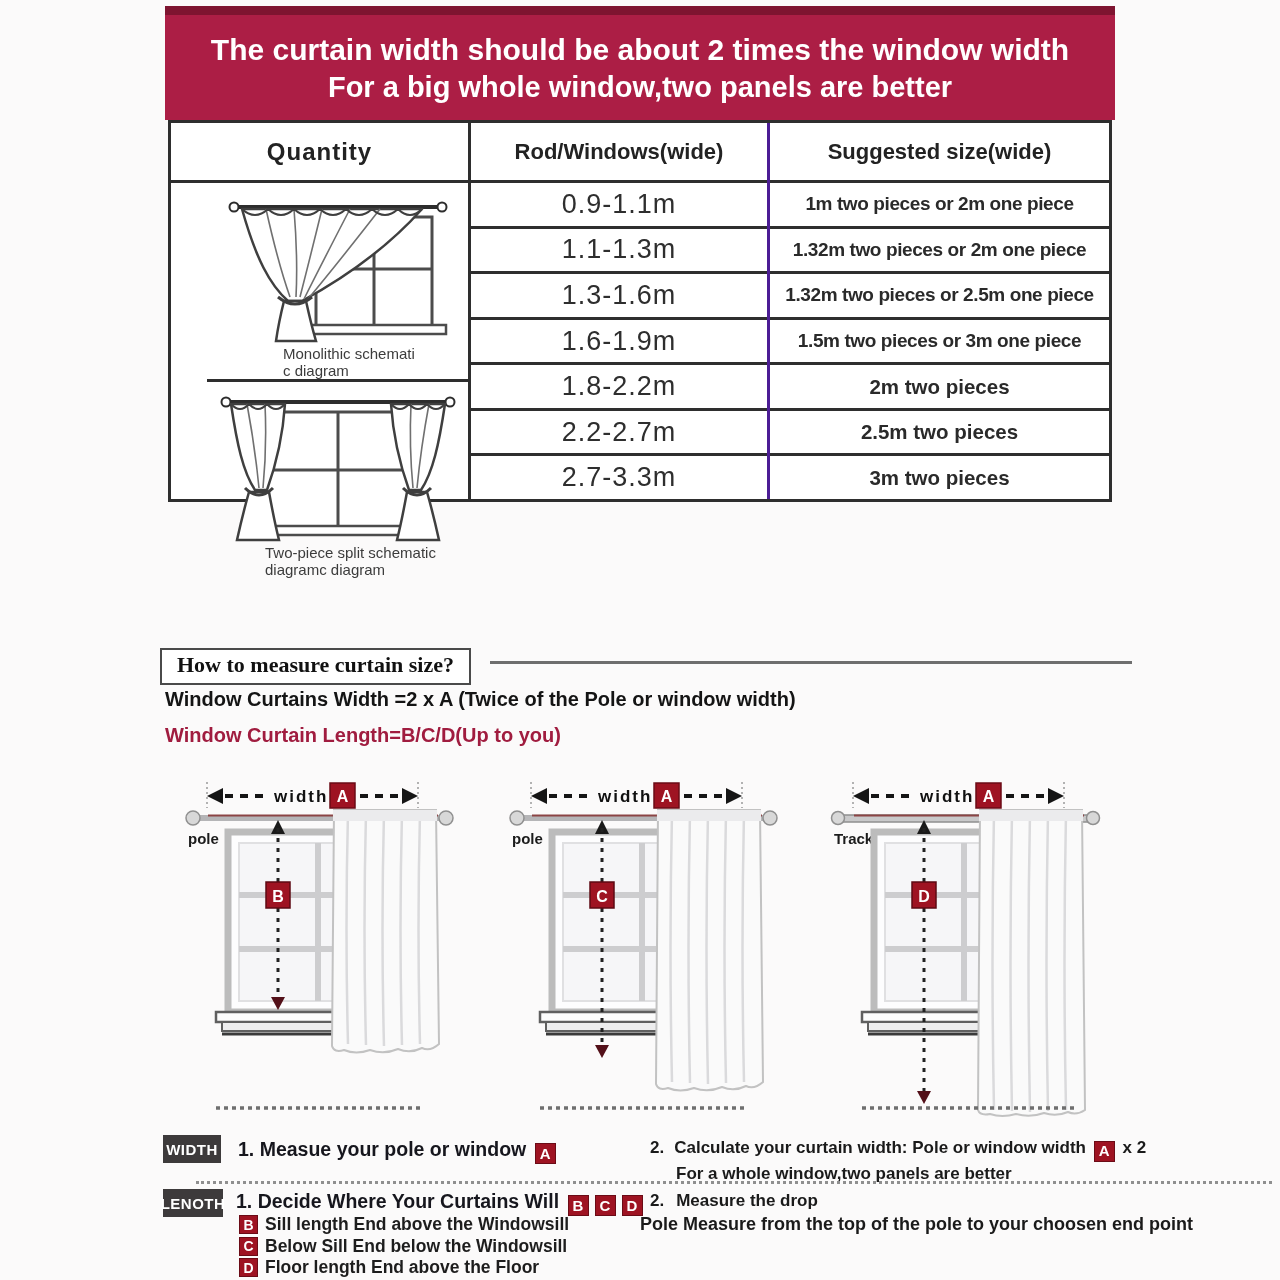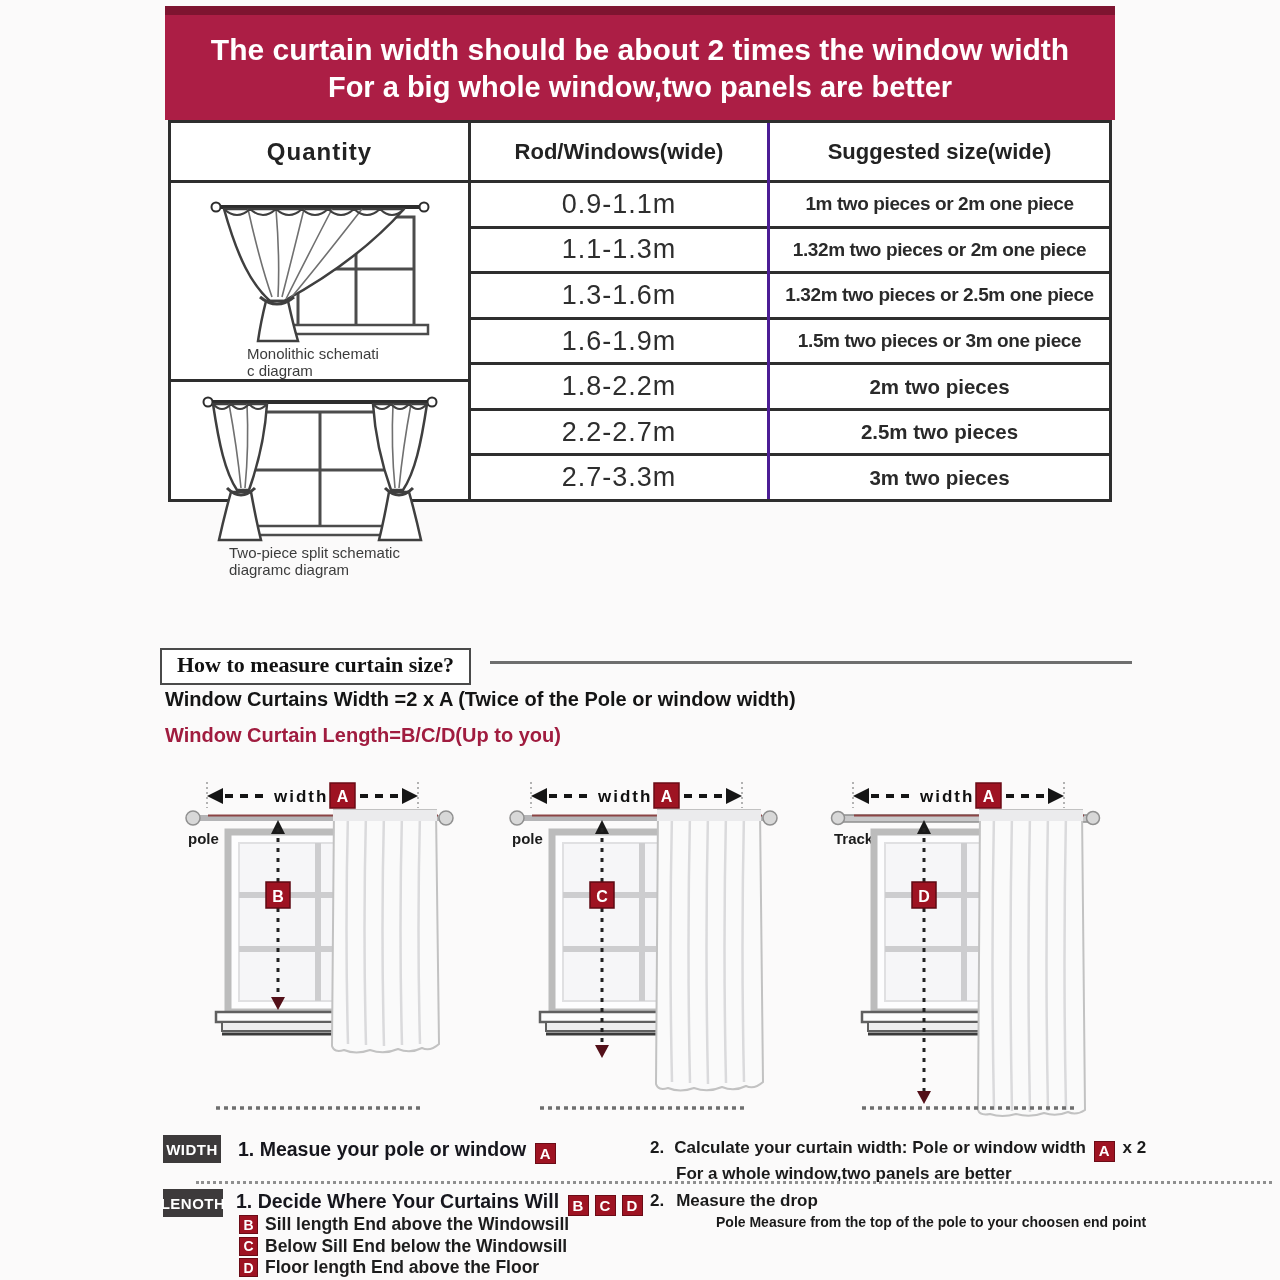--- a/index.html
+++ b/index.html
@@ -25,21 +25,21 @@
   .col { display:flex; flex-direction:column; }
   .col-qty { width:300px; border-right:3px solid #2e2e2e; }
   .col-rod { width:299px; border-right:3px solid #4c1d95; }
   .col-sug { flex:1; }
   .th {
     height:60px; flex:none; border-bottom:3px solid #2e2e2e;
     display:flex; align-items:center; justify-content:center;
     font-weight:bold; font-size:22px; color:#222;
   }
   .col-qty .th { font-size:24px; letter-spacing:1px; }
-  .qty-cell { flex:1; border-bottom:3px solid #2e2e2e; display:flex; flex-direction:column; align-items:center; padding-top:10px; }
+  .qty-cell { flex:1; border-bottom:3px solid #2e2e2e; display:flex; flex-direction:column; align-items:center; padding-top:10px;margin-left:36px; }
   .qty-cell:last-child { border-bottom:none; }
   .qty-caption { width:100%; padding-left:76px; font-size:15px; line-height:17px; color:#3c3c3c; margin-top:2px; }
   .qty-cell.two .qty-caption { padding-left:58px; }
   .tcell {
     flex:1; border-bottom:3px solid #2e2e2e;
     display:flex; align-items:center; justify-content:center; text-align:center;
   }
   .tcell:last-child { border-bottom:none; }
   .rod-val { font-size:27px; color:#2e2e2e; letter-spacing:1px; }
   .sug { color:#2a2a2a; font-weight:bold; }
@@ -78,21 +78,21 @@
   .w-step1 { position:absolute; left:238px; top:1138px; font-size:19.5px; font-weight:bold; color:#16161d; }
   .w-step2 { position:absolute; left:650px; top:1136px; font-size:17px; font-weight:bold; color:#1a1a1a; line-height:24px; }
   .w-step2 .num { margin-right:10px; }
   .w-step2 .note { padding-left:26px; font-weight:bold; }
   .dotted-sep { position:absolute; left:196px; top:1181px; width:1076px; border-top:3px dotted #8f8f8f; }
   .l-step1 { position:absolute; left:236px; top:1190px; font-size:19.5px; font-weight:bold; color:#16161d; }
   .l-options { position:absolute; left:236px; top:1214px; font-size:17.5px; font-weight:bold; color:#1d1d1d; }
   .l-options .row { height:21.5px; display:flex; align-items:center; }
   .l-step2 { position:absolute; left:650px; top:1191px; font-size:17px; font-weight:bold; color:#1a1a1a; }
   .l-step2 .num { margin-right:12px; }
-  .l-note { position:absolute; left:716px; top:1214px; font-size:14px; font-weight:bold; color:#1a1a1a; }
+  .l-note { position:absolute; left:640px; top:1214px; font-size:18px; font-weight:bold; color:#1a1a1a; }
 </style>
 </head>
 <body>
 
 <div class="page">
 
   <div class="banner">
     <div class="l1">The curtain width should be about 2 times the window width</div>
     <div class="l2">For a big whole window,two panels are better</div>
   </div>

